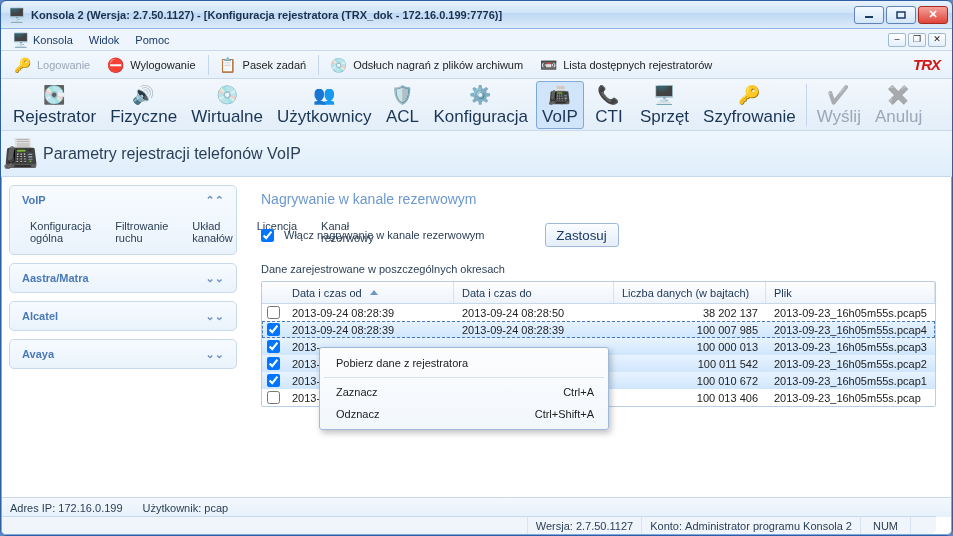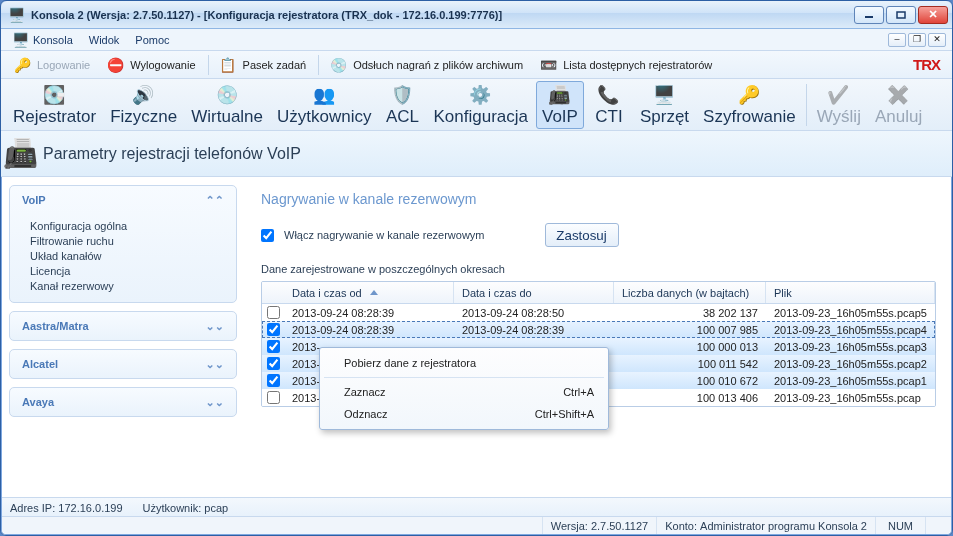--- a/index.html
+++ b/index.html
@@ -25,48 +25,48 @@
 .tb2-sep{width:1px;height:42px;background:#c4d6ea;margin:0 2px}
 .tb2-icon{width:24px;height:24px;display:flex;align-items:center;justify-content:center;font-size:18px}
 .tb2-label{font-size:17px;color:#1b3555}
 .tb2-item.disabled .tb2-label{color:#9aa7b7}
 .header-strip{height:46px;display:flex;align-items:center;gap:14px;padding:0 12px;background:linear-gradient(#eef6fd,#dfeefb);border-bottom:1px solid #c8d9ee}
 .header-strip .h-title{font-size:16px;font-weight:normal;color:#2b3f56}
 .main{position:absolute;top:176px;bottom:38px;left:8px;right:8px}
 .sidebar{position:absolute;left:0;top:8px;bottom:0;width:228px}
 .sb-group{border:1px solid #c8d9ee;border-radius:5px;margin-bottom:8px;background:linear-gradient(#f7fbff,#eaf3fc)}
 .sb-head{height:28px;display:flex;align-items:center;justify-content:space-between;padding:0 12px;font-weight:bold;color:#4a79b7;cursor:pointer}
-.sb-body{padding:6px 10px 10px 20px;display:flex;flex-direction:column;gap:3px}
+.sb-body{padding:6px 10px 10px 20px;display:flex;flex-direction:row;gap:24px}
 .sb-link{color:#2b3f56;cursor:pointer}
 .sb-chev{color:#6f96ca;font-weight:bold}
 .content{position:absolute;left:238px;right:0;top:0;bottom:0;padding:14px 8px 0 14px}
 .sect-title{font-size:14px;font-weight:normal;color:#6c98cf;margin-bottom:16px}
 .row-chk{display:flex;align-items:center;gap:10px;margin-bottom:16px}
 .btn{min-width:74px;height:24px;border:1px solid #9fb9da;border-radius:3px;background:linear-gradient(#fbfdff,#e4eef9);cursor:pointer;padding:0 10px;color:#1a3a68}
 .lbl{color:#2b3f56}
 .table-wrap{border:1px solid #b9cde6;border-radius:2px;overflow:hidden}
 .thead{display:flex;background:linear-gradient(#fdfdfe,#eef4fb);border-bottom:1px solid #c8d9ee;height:22px}
 .th{border-right:1px solid #d6e3f2;padding:3px 8px;display:flex;align-items:center;gap:4px;color:#1b3555}
 .th.sort::after{content:'';display:inline-block;border-left:4px solid transparent;border-right:4px solid transparent;border-bottom:5px solid #6f96ca;margin-left:4px}
 .tbody{background:#fff}
 .tr{display:flex;height:17px;align-items:center}
 .tr.sel{background:linear-gradient(#e8f3ff,#cfe6fd)}
 .tr.foc{outline:1px dashed #4a79b7;outline-offset:-1px;position:relative;z-index:1}
 .td{padding:0 8px;overflow:hidden;white-space:nowrap;text-overflow:ellipsis}
 .td.num{text-align:right}
 .ck-cell{width:22px;display:flex;align-items:center;justify-content:center}
 .c1{width:170px}.c2{width:160px}.c3{width:152px}.c4{flex:1}
 .ctx-menu{position:absolute;left:318px;top:346px;width:290px;background:linear-gradient(#fdfdfe,#f2f7fc);border:1px solid #9fb9da;border-radius:3px;box-shadow:2px 3px 6px rgba(0,0,0,.25);padding:4px 0;z-index:10}
-.ctx-item{display:flex;align-items:center;justify-content:space-between;height:22px;padding:0 14px 0 24px;cursor:default}
+.ctx-item{display:flex;align-items:center;justify-content:space-between;height:22px;padding:0 14px 0 16px;cursor:default}
 .ctx-sep{height:1px;background:#d6e3f2;margin:3px 4px}
 .status1{position:absolute;left:1px;right:1px;bottom:18px;height:20px;background:linear-gradient(#f3f8fd,#e7f1fb);border-top:1px solid #c8d9ee;display:flex;align-items:center;padding:0 8px;gap:20px;color:#2b3f56}
-.status2{position:absolute;left:1px;right:1px;bottom:1px;height:18px;background:#f0f5fb;border-top:1px solid #c8d9ee;display:flex;align-items:center;padding:0 8px;color:#2b3f56;border-radius:0 0 5px 5px}
+.status2{position:absolute;left:1px;right:16px;bottom:1px;height:18px;background:#f0f5fb;border-top:1px solid #c8d9ee;display:flex;align-items:center;padding:0 8px;color:#2b3f56;border-radius:0 0 5px 5px}
 .status2 .sp{flex:1}
 .status2 .cell{padding:0 8px;border-left:1px solid #d6e3f2;height:100%;display:flex;align-items:center}
-.brand{color:#d01818;font-weight:bold;font-size:15px;letter-spacing:-1px;padding-right:6px}
+.brand{color:#d01818;font-weight:bold;font-size:15px;font-style:italic;letter-spacing:-1px;padding-right:6px}
 .ic{width:16px;height:16px;display:inline-flex;align-items:center;justify-content:center;font-size:14px}
 input[type=checkbox]{margin:0}
 </style>
 </head>
 <body>
 
 <div class="window">
   <div class="titlebar">
     <span class="ic">🖥️</span>
     <span class="title">Konsola 2 (Wersja:  2.7.50.1127) - [Konfiguracja rejestratora (TRX_dok - 172.16.0.199:7776)]</span>

